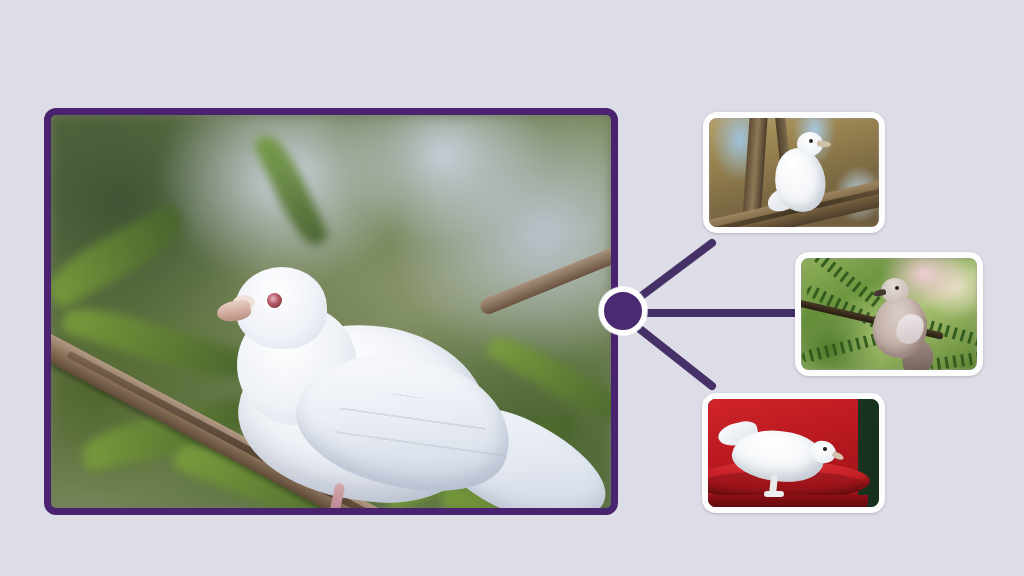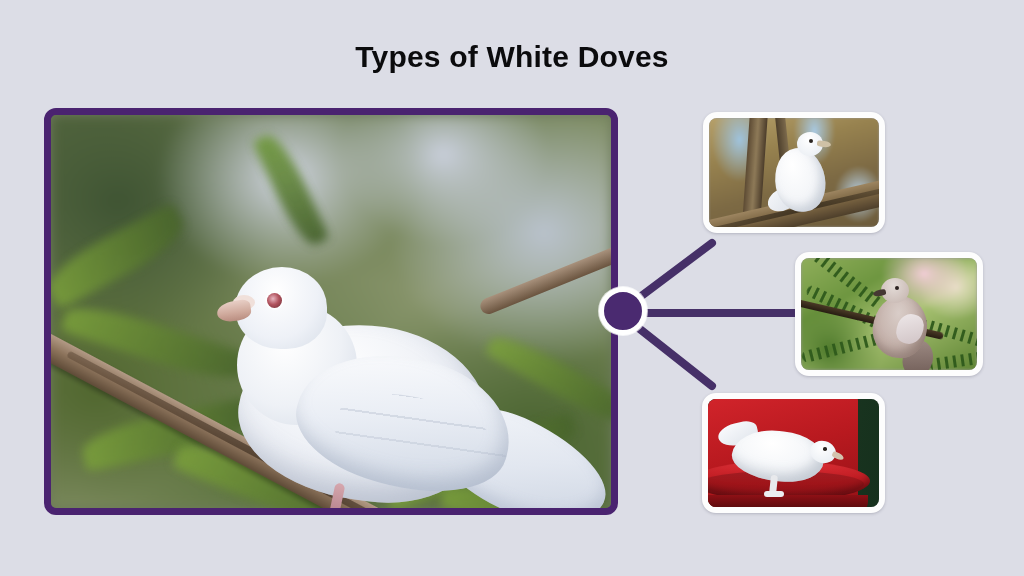--- a/index.html
+++ b/index.html
@@ -378,21 +378,20 @@
   .t3-dove .foot {
     position: absolute; left: 42px; top: 66px; width: 20px; height: 6px;
     background: #eceef1; border-radius: 4px;
   }
 </style>
 </head>
 <body>
 
 <div id="stage">
 
-  <div class="title">Types of White Doves</div>
 
   <svg class="connectors" width="1024" height="576">
     <line x1="636" y1="300" x2="712" y2="243" stroke="#463068" stroke-width="8" stroke-linecap="round"></line>
     <line x1="640" y1="313" x2="800" y2="313" stroke="#463068" stroke-width="8" stroke-linecap="round"></line>
     <line x1="636" y1="326" x2="712" y2="386" stroke="#463068" stroke-width="8" stroke-linecap="round"></line>
   </svg>
 
   <div class="main-frame">
     <div class="main-photo">
       <div class="bg-sky"></div>

